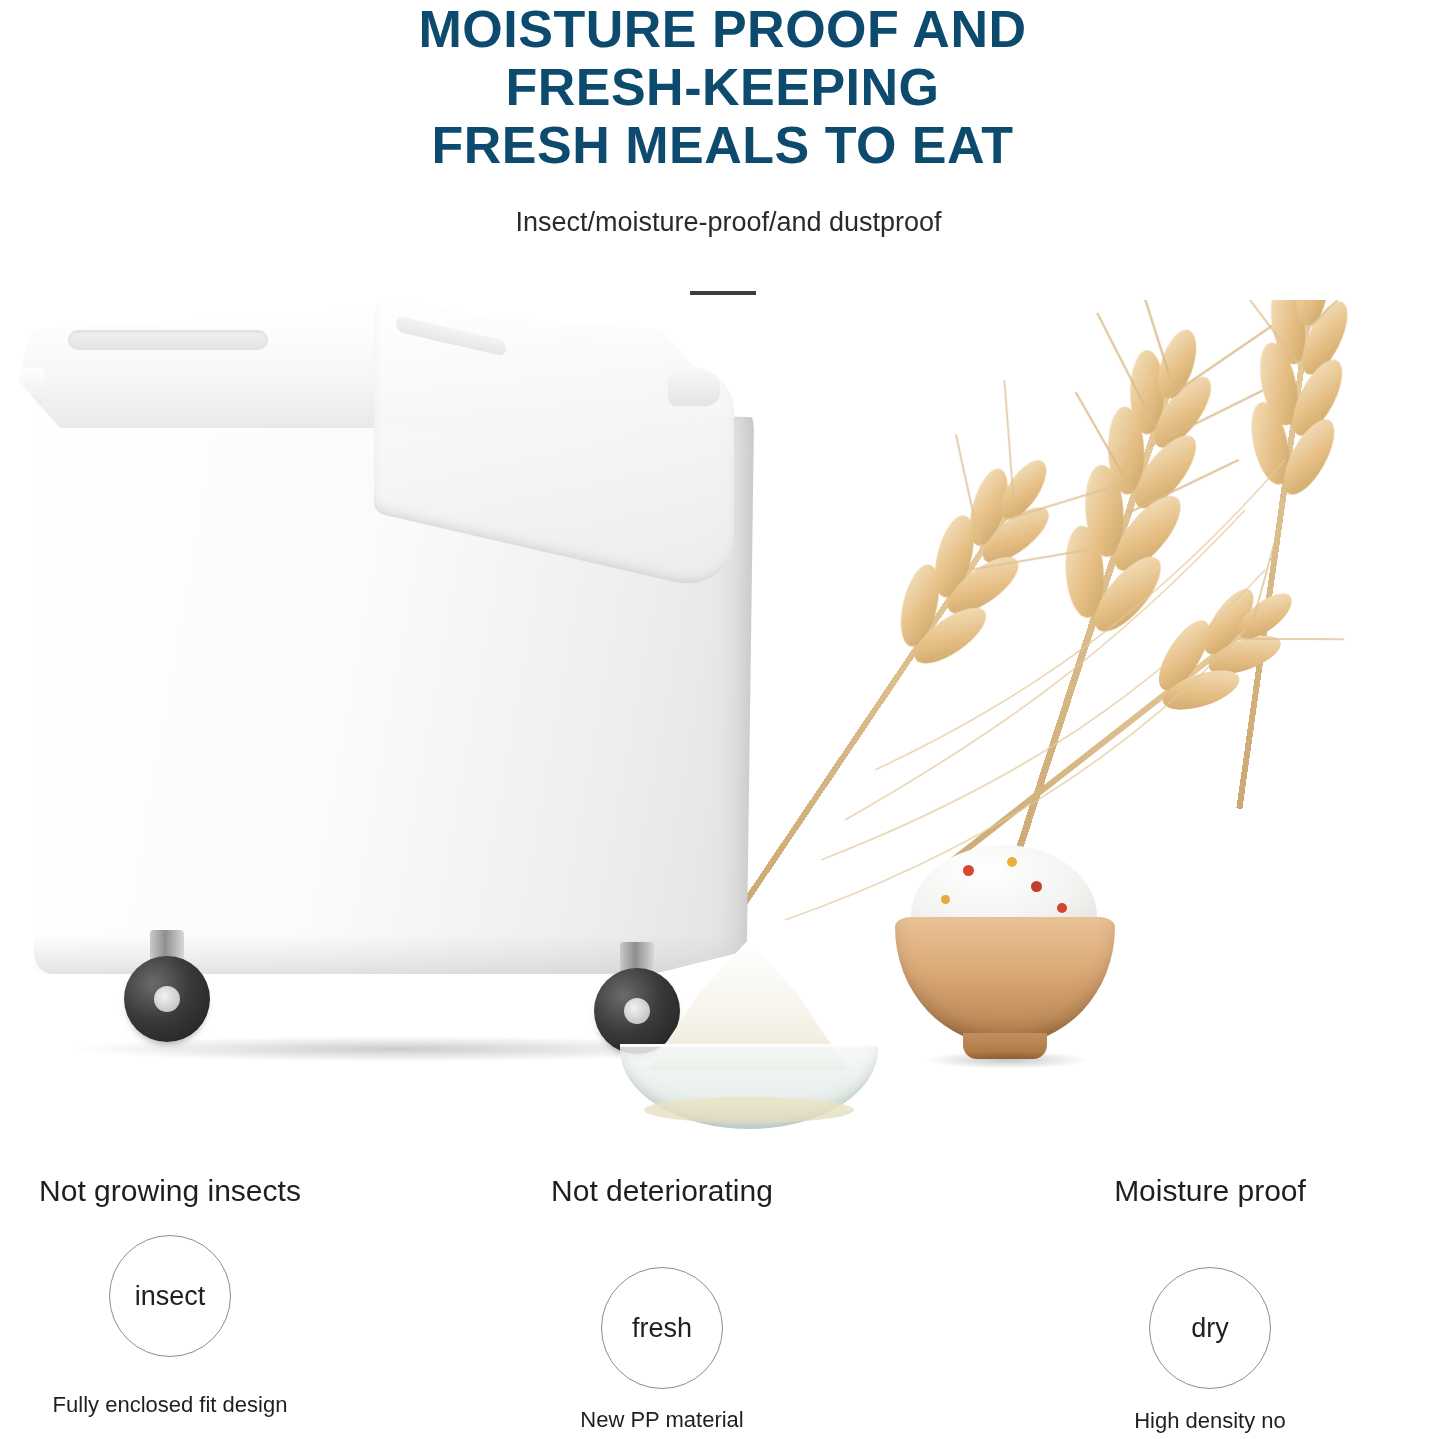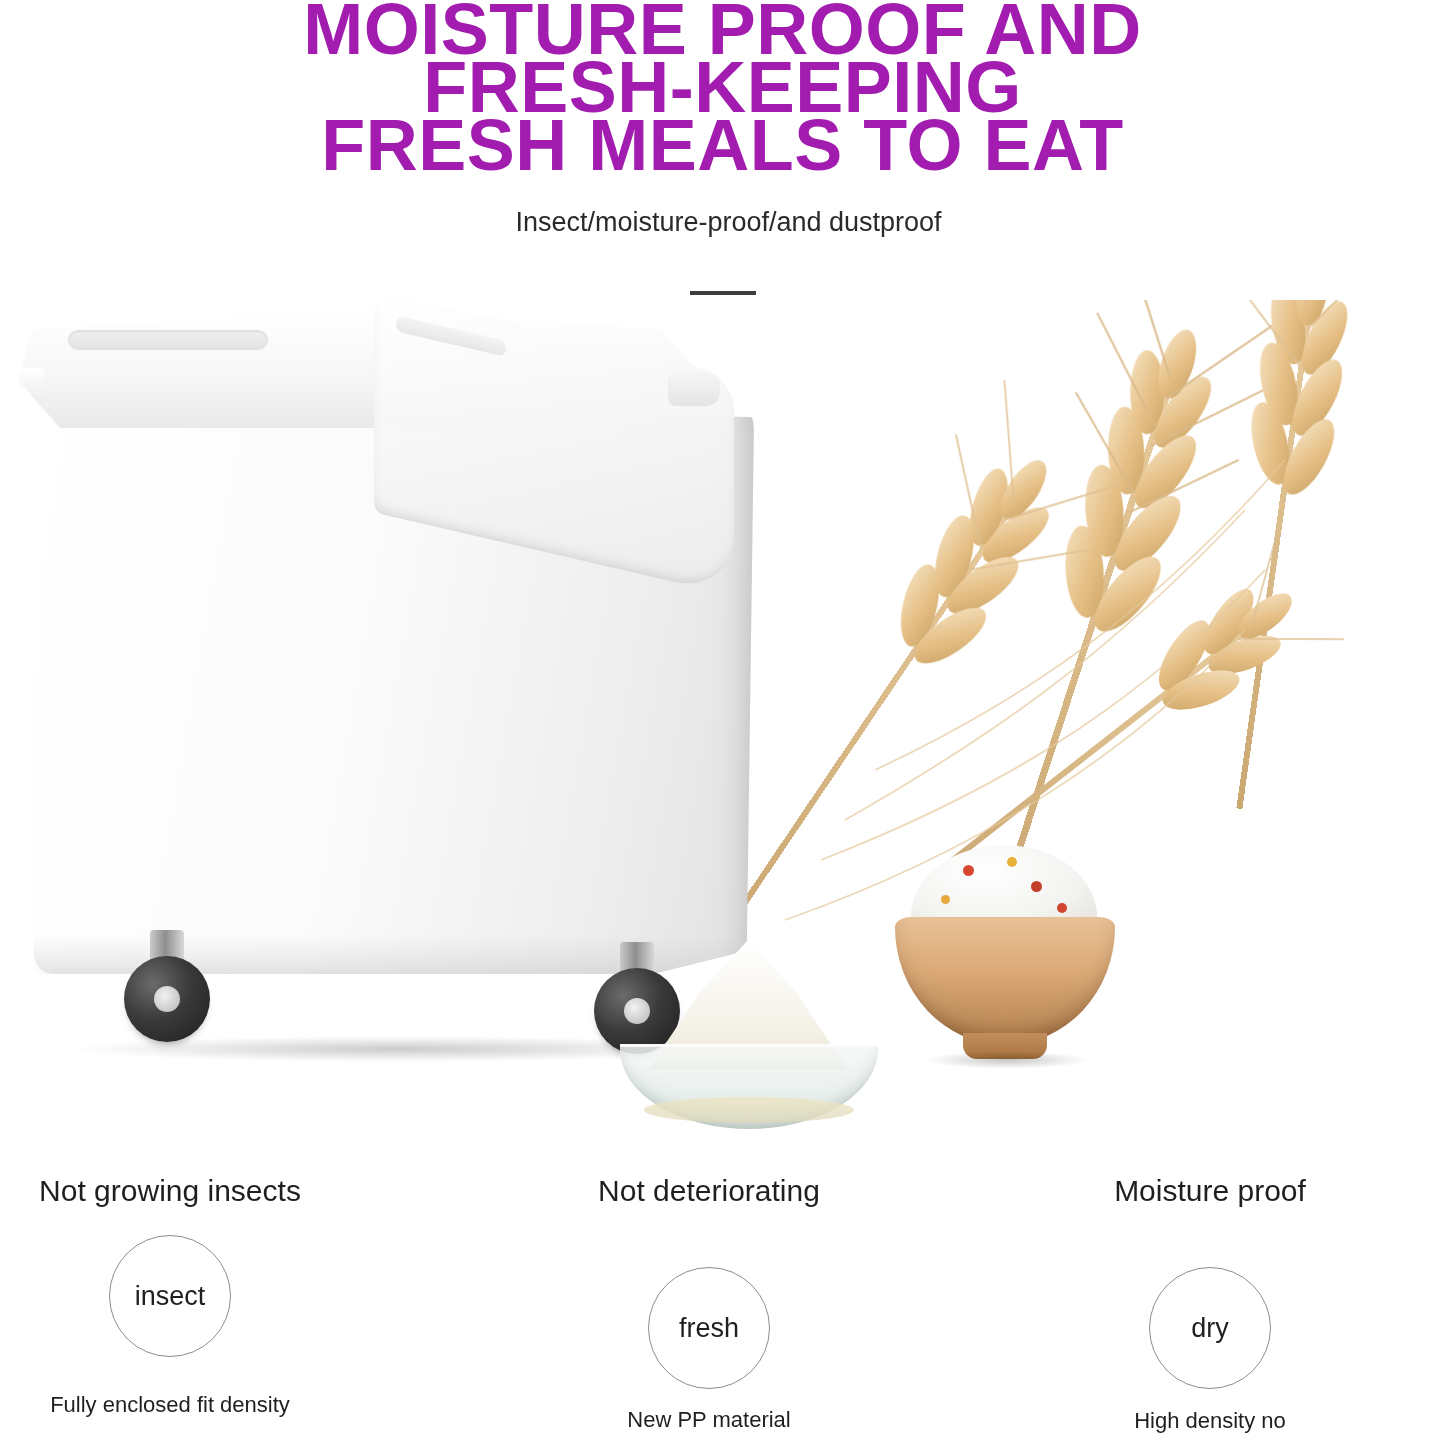--- a/index.html
+++ b/index.html
@@ -16,25 +16,25 @@
     color: #1c1c1c;
   }
 
   
   .headline {
     position: absolute;
     top: 0px;
     left: 0;
     width: 100%;
     text-align: center;
-    font-size: 72px;
+    font-size: 52px;
     line-height: 58px;
     font-weight: bold;
     letter-spacing: 0.5px;
-    color: #a21caf;
+    color: #0c4a6e;
   }
   .headline .hl-line { display: block; white-space: nowrap; }
 
   .subhead {
     position: absolute;
     top: 200px;
     left: 0;
     width: 100%;
     text-align: center;
     font-size: 27px;
@@ -316,21 +316,21 @@
     color: #1f1f1f;
   }
   .feature .f-caption {
     margin-top: 16px;
     font-size: 22px;
     line-height: 28px;
     color: #1f1f1f;
   }
 
   .feature.f1 { left: -40px; top: 28px; }
-  .feature.f2 { left: 499px; top: 28px; }
+  .feature.f2 { left: 452px; top: 28px; }
   .feature.f3 { left: 1000px; top: 28px; }
 
   .feature.f1 .f-circle { margin-top: 26px; }
   .feature.f2 .f-circle { margin-top: 58px; }
   .feature.f3 .f-circle { margin-top: 58px; }
   .feature.f1 .f-caption { margin-top: 34px; }
   .feature.f2 .f-caption { margin-top: 17px; }
   .feature.f3 .f-caption { margin-top: 18px; }
 </style>
 </head>
@@ -494,21 +494,21 @@
 <div class="features">
 
   <div class="feature f1">
     <div class="f-title">
       <span>Not growing insects</span>
     </div>
     <div class="f-circle">
       <span>insect</span>
     </div>
     <div class="f-caption">
-      <span>Fully enclosed fit density</span>
+      <span>Fully enclosed fit design</span>
     </div>
   </div>
 
   <div class="feature f2">
     <div class="f-title">
       <span>Not deteriorating</span>
     </div>
     <div class="f-circle">
       <span>fresh</span>
     </div>

